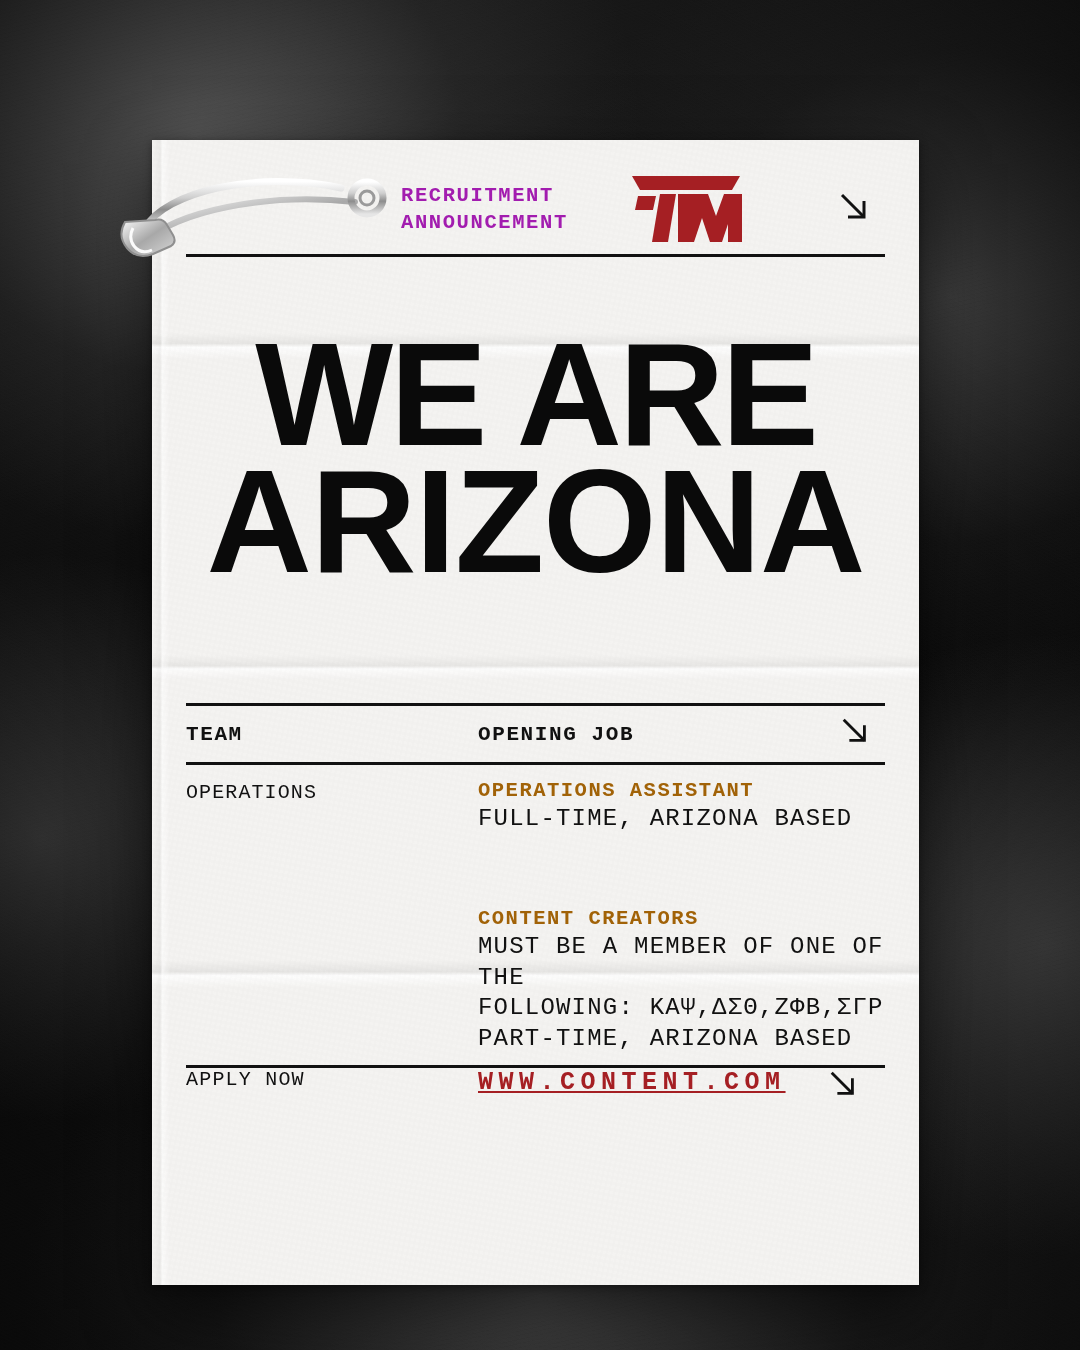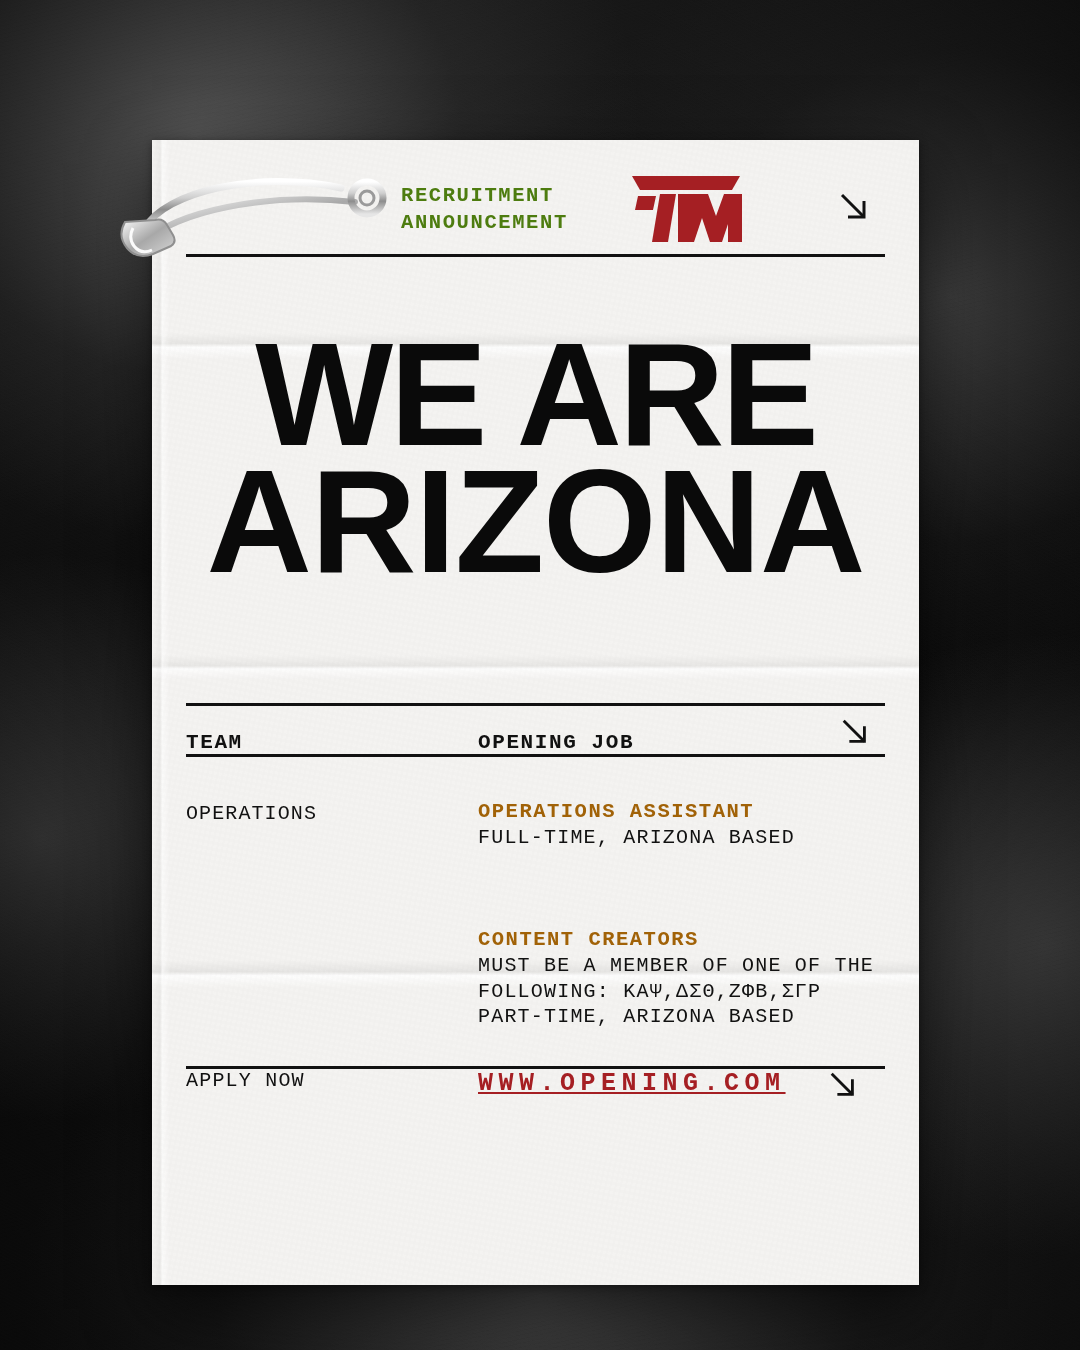--- a/index.html
+++ b/index.html
@@ -88,21 +88,21 @@
     align-items: center;
     padding-top: 30px;
     height: 108px;
   }
   .hdr-kicker {
     font-family: "Liberation Mono", monospace;
     font-size: 20.5px;
     letter-spacing: 1.6px;
     line-height: 1.32;
     font-weight: 700;
-    color: #4d7c0f;
+    color: #a21caf;
     margin-left: 215px;
     white-space: pre-line;
   }
   #brand-logo {
     margin-left: 58px;
     width: 120px;
     height: 78px;
     position: relative;
   }
   #arrow-top {
@@ -131,33 +131,33 @@
     color: #0a0a0a;
     white-space: nowrap;
   }
   #headline .line.l2 { letter-spacing: -1px; }
 
   
   #table-wrap { margin-top: 118px; }
   .tbl-rule { height: 3px; background: #111; }
   .tbl-head {
     display: flex;
-    align-items: flex-end;
-    height: 48px;
+    align-items: center;
+    height: 56px;
     font-family: "Liberation Mono", monospace;
     font-weight: 700;
     font-size: 21px;
     letter-spacing: 1.6px;
     color: #111;
   }
   .col-team { width: 292px; flex: none; }
   .col-job { flex: 1; }
   .head-arrow { margin-right: 14px; }
 
-  .tbl-body { padding-top: 43px; }
+  .tbl-body { padding-top: 14px; }
   .job-row {
     display: flex;
     min-height: 128px;
   }
   .job-team {
     width: 292px;
     flex: none;
     font-family: "Liberation Mono", monospace;
     font-size: 20px;
     letter-spacing: 1.1px;
@@ -167,21 +167,21 @@
   .job-main { flex: 1; }
   .job-title {
     font-family: "Liberation Mono", monospace;
     font-weight: 700;
     font-size: 20.5px;
     letter-spacing: 1.5px;
     color: #a16207;
   }
   .job-detail {
     font-family: "Liberation Mono", monospace;
-    font-size: 20px;
+    font-size: 24px;
     letter-spacing: 1.2px;
     line-height: 1.28;
     color: #111;
     white-space: pre-line;
     margin-top: 2px;
   }
 
   
   #footer-rule { height: 3px; background: #111; margin-top: 10px; }
   #footer {
@@ -313,21 +313,21 @@
 PART-TIME, ARIZONA BASED</div>
           </div>
         </div>
 
       </div>
     </div>
 
     <div id="footer-rule"></div>
     <div id="footer">
       <div id="apply-label">APPLY NOW</div>
-      <a id="site-url" href="#">WWW.OPENING.COM</a>
+      <a id="site-url" href="#">WWW.CONTENT.COM</a>
       <div id="arrow-footer">
         <svg width="32" height="32" viewBox="0 0 34 34" aria-hidden="true">
           <g stroke="#111" stroke-width="3" fill="none">
             <line x1="5" y1="5" x2="27" y2="27"></line>
             <polyline points="27,11 27,27 11,27"></polyline>
           </g>
         </svg>
       </div>
     </div>
 

